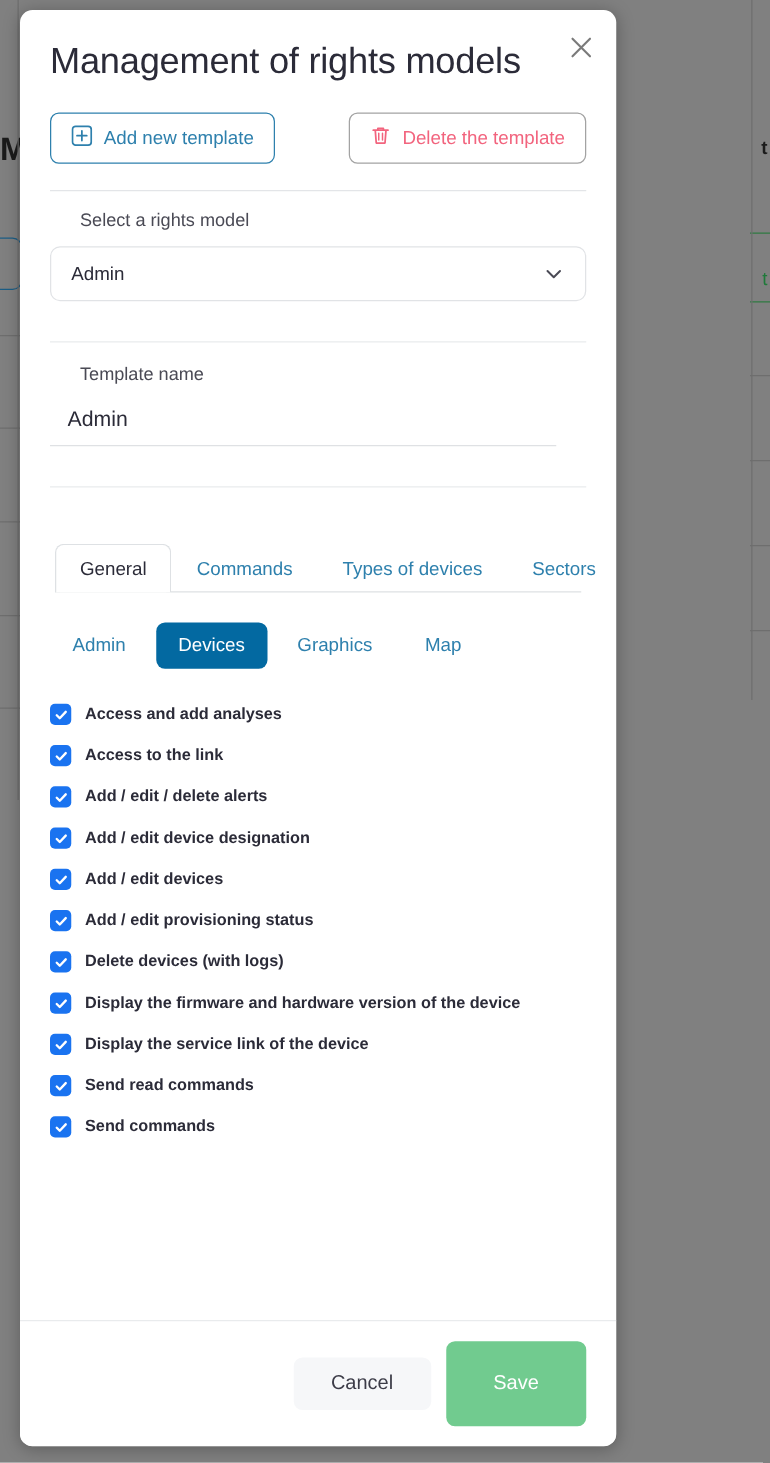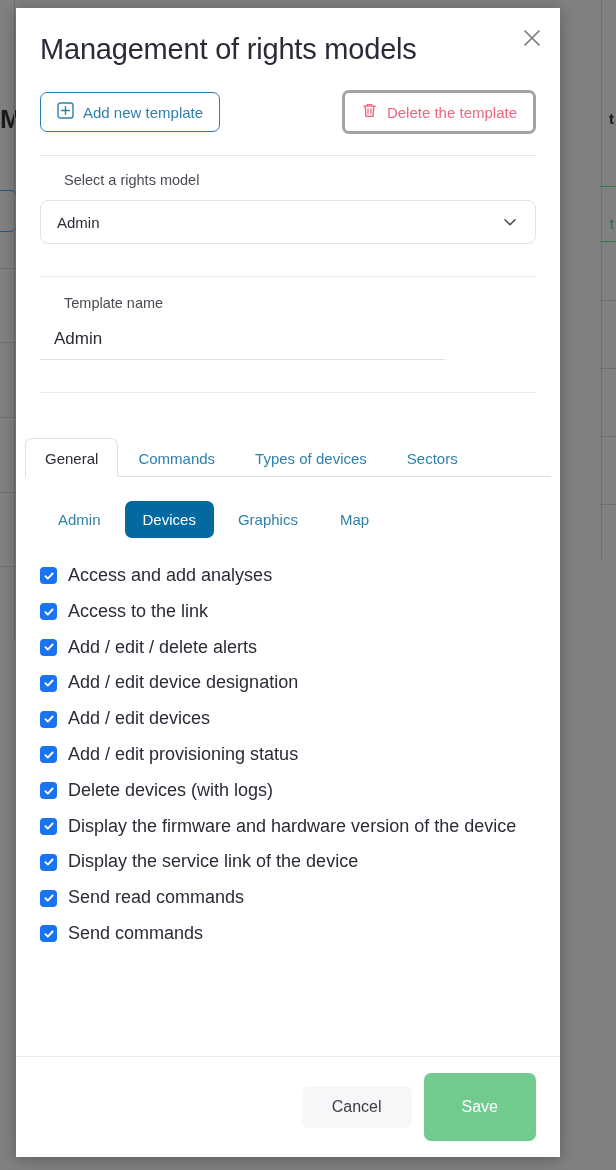--- a/index.html
+++ b/index.html
@@ -64,24 +64,24 @@
     position: absolute;
     width: 1px;
     background: #6e6e6e;
   }
 
   
   .modal {
     position: absolute;
     left: 16px;
     top: 8px;
-    width: 544px;
+    width: 477px;
     height: 1149px;
     background: #ffffff;
-    border-radius: 0;
+    border-radius: 10px;
     box-shadow: 0 2px 14px rgba(0,0,0,.28);
     display: flex;
     flex-direction: column;
     overflow: hidden;
   }
 
   .modal-body {
     flex: 1 1 auto;
     overflow: hidden;
     position: relative;
@@ -121,21 +121,21 @@
     font-size: 15px;
     background: #fff;
     cursor: pointer;
     white-space: nowrap;
   }
   .btn-add {
     border: 1px solid #2e80ad;
     color: #2e80ad;
   }
   .btn-del {
-    border: 3px solid #a3a3a3;
+    border: 1px solid #a3a3a3;
     color: #f2647e;
   }
 
   .sep {
     height: 1px;
     background: #e3e5e8;
     margin: 21px 24px 0 24px;
   }
 
   
@@ -178,21 +178,21 @@
     padding: 6px 0 10px 14px;
     font-size: 17px;
     color: #2b2b38;
     font-family: "Liberation Sans", sans-serif;
     outline: none;
     background: transparent;
     display: block;
   }
 
   
-  .tabs-wrap { padding: 0 9px; margin-top: 44px; position: relative; }
+  .tabs-wrap { padding: 0 28px; margin-top: 44px; position: relative; }
   .tabs {
     display: flex;
     align-items: flex-end;
     border-bottom: 1px solid #dee1e4;
   }
   .tab {
     font-size: 15px;
     color: #2e80ad;
     padding: 11px 19px 10px 19px;
     cursor: pointer;
@@ -246,22 +246,22 @@
   .cbox {
     width: 17px; height: 17px;
     border-radius: 4px;
     background: #1a73f0;
     display: flex;
     align-items: center;
     justify-content: center;
     flex: 0 0 auto;
   }
   .perm-label {
-    font-size: 18px;
-    font-weight: normal;
+    font-size: 13px;
+    font-weight: bold;
     color: #2b2b38;
     line-height: 1.1;
   }
 
   
   .modal-footer {
     flex: 0 0 auto;
     border-top: 1px solid #e9ebed;
     padding: 16px 24px;
     display: flex;

